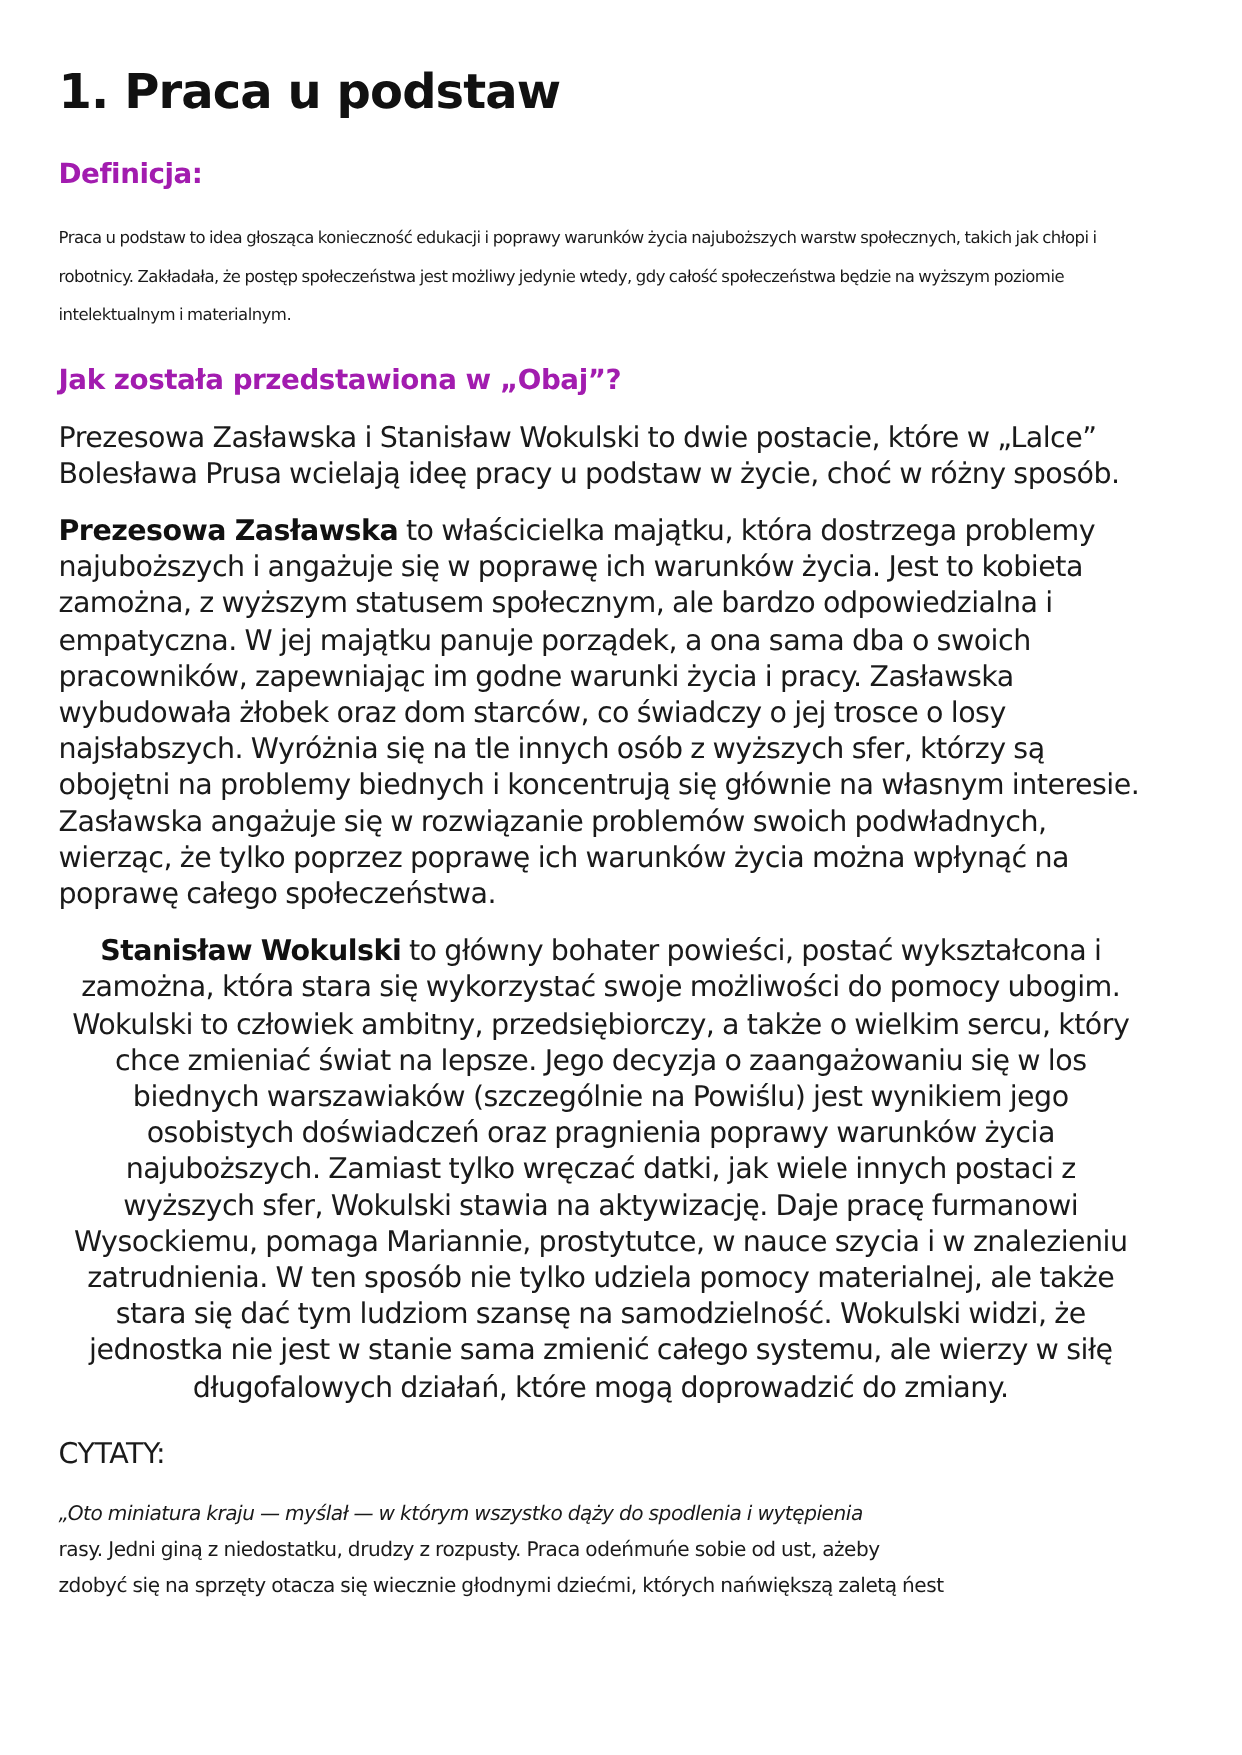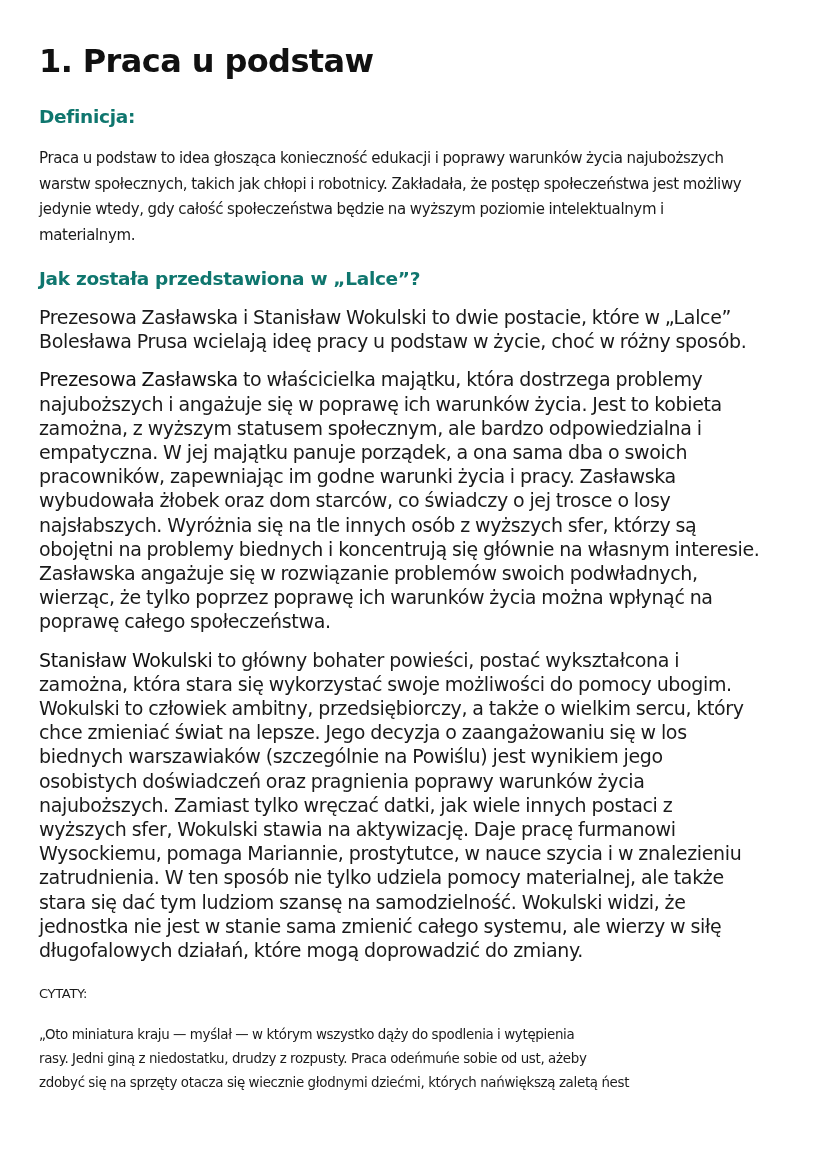--- a/index.html
+++ b/index.html
@@ -24,69 +24,69 @@
       margin: 0;
       line-height: 42px;
       color: #111;
     }
     h2 {
       font-family: "DejaVu Sans", sans-serif;
       font-weight: bold;
       font-size: 18.5px;
       letter-spacing: -0.3px;
       margin: 0;
-      color: #0f766e;
+      color: #a21caf;
     }
     h2.def { margin-top: 22px; line-height: 26px; }
     h2.jak { margin-top: 18px; line-height: 26px; }
     p {
       margin: 0;
       font-size: 19px;
       letter-spacing: -0.35px;
       word-spacing: -0.5px;
     }
     p.lead {
-      font-size: 15px;
+      font-size: 11px;
       line-height: 25.5px;
       margin-top: 16px;
       letter-spacing: -0.35px;
     }
     p.body {
       line-height: 24.2px;
     }
     p.intro { margin-top: 13px; }
     p.zas { margin-top: 14px; }
-    p.wok { margin-top: 14px; }
+    p.wok { margin-top: 14px; text-align: center; }
     p.obaj { margin-top: 14px; }
-    b { font-weight: normal; color: #111; }
+    b { font-weight: bold; color: #111; }
     .cytaty-label {
       margin-top: 22px;
-      font-size: 13px;
+      font-size: 19px;
       letter-spacing: -0.3px;
       line-height: 20px;
     }
     .quote-line {
       font-size: 13.4px;
       letter-spacing: -0.3px;
       word-spacing: -0.3px;
       line-height: 20px;
       margin-top: 4px;
     }
-    .quote-line.first { margin-top: 21px; }
+    .quote-line.first { margin-top: 21px; font-style: italic; }
   </style>
 </head>
 <body>
 
 <div class="page">
   <h1>1. Praca u podstaw</h1>
 
   <h2 class="def">Definicja:</h2>
   <p class="lead">Praca u podstaw to idea głosząca konieczność edukacji i poprawy warunków życia najuboższych warstw społecznych, takich jak chłopi i robotnicy. Zakładała, że postęp społeczeństwa jest możliwy jedynie wtedy, gdy całość społeczeństwa będzie na wyższym poziomie intelektualnym i materialnym.</p>
 
-  <h2 class="jak">Jak została przedstawiona w „Lalce”?</h2>
+  <h2 class="jak">Jak została przedstawiona w „Obaj”?</h2>
   <p class="body intro">Prezesowa Zasławska i Stanisław Wokulski to dwie postacie, które w „Lalce” Bolesława Prusa wcielają ideę pracy u podstaw w życie, choć w różny sposób.</p>
 
   <p class="body zas"><b>Prezesowa Zasławska</b><span> to właścicielka majątku, która dostrzega problemy najuboższych i angażuje się w poprawę ich warunków życia. Jest to kobieta zamożna, z wyższym statusem społecznym, ale bardzo odpowiedzialna i empatyczna. W jej majątku panuje porządek, a ona sama dba o swoich pracowników, zapewniając im godne warunki życia i pracy. Zasławska wybudowała żłobek oraz dom starców, co świadczy o jej trosce o losy najsłabszych. Wyróżnia się na tle innych osób z wyższych sfer, którzy są obojętni na problemy biednych i koncentrują się głównie na własnym interesie. Zasławska angażuje się w rozwiązanie problemów swoich podwładnych, wierząc, że tylko poprzez poprawę ich warunków życia można wpłynąć na poprawę całego społeczeństwa.</span></p>
 
   <p class="body wok"><b>Stanisław Wokulski</b><span> to główny bohater powieści, postać wykształcona i zamożna, która stara się wykorzystać swoje możliwości do pomocy ubogim. Wokulski to człowiek ambitny, przedsiębiorczy, a także o wielkim sercu, który chce zmieniać świat na lepsze. Jego decyzja o zaangażowaniu się w los biednych warszawiaków (szczególnie na Powiślu) jest wynikiem jego osobistych doświadczeń oraz pragnienia poprawy warunków życia najuboższych. Zamiast tylko wręczać datki, jak wiele innych postaci z wyższych sfer, Wokulski stawia na aktywizację. Daje pracę furmanowi Wysockiemu, pomaga Mariannie, prostytutce, w nauce szycia i w znalezieniu zatrudnienia. W ten sposób nie tylko udziela pomocy materialnej, ale także stara się dać tym ludziom szansę na samodzielność. Wokulski widzi, że jednostka nie jest w stanie sama zmienić całego systemu, ale wierzy w siłę długofalowych działań, które mogą doprowadzić do zmiany.</span></p>
 
 
   <div class="cytaty-label">CYTATY:</div>
 
   <div class="quote-line first">„Oto miniatura kraju — myślał — w którym wszystko dąży do spodlenia i wytępienia</div>

